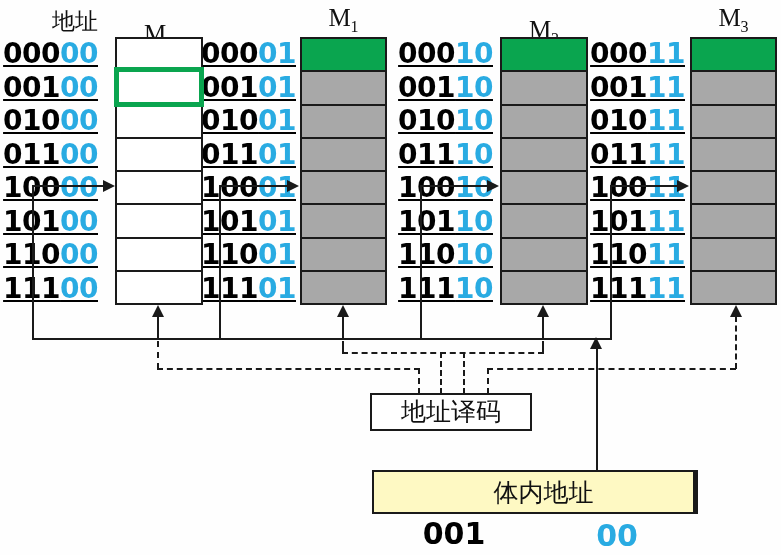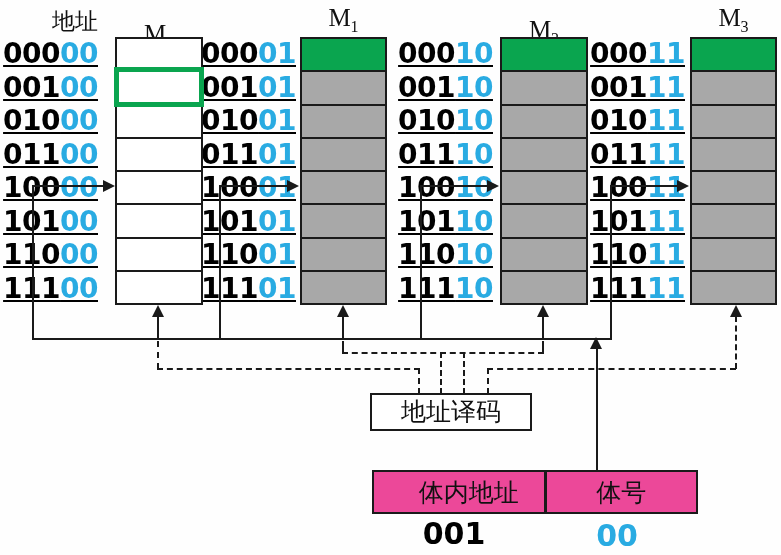--- a/index.html
+++ b/index.html
@@ -36,21 +36,21 @@
   .hdash{border-top:2px dashed var(--line);height:0;z-index:5;}
   .vdash{border-left:2px dashed var(--line);width:0;z-index:5;}
   .tri-right{width:0;height:0;border-left:12px solid var(--line);
              border-top:6px solid transparent;border-bottom:6px solid transparent;z-index:5;}
   .tri-up{width:0;height:0;border-bottom:12px solid var(--line);
           border-left:6px solid transparent;border-right:6px solid transparent;z-index:5;}
 
   
   .box{border:2px solid var(--line);background:#fff;display:flex;align-items:flex-start;
        justify-content:center;font-size:25px;z-index:2;}
-  .reg{border:2px solid var(--line);background:#ec4899;display:flex;z-index:2;padding-left:20px;}
+  .reg{border:2px solid var(--line);background:#fef9c3;display:flex;z-index:2;padding-left:20px;}
   .reg .rcell{flex:1;display:flex;align-items:center;justify-content:center;font-size:25px;}
   .reg .rcell:first-child{border-right:3px solid var(--line);}
 
   .val{font-size:30px;font-weight:bold;text-align:center;color:#000;}
   .val.cyan{color:var(--cyan);}
 </style>
 </head>
 <body style="--green: #0aa54f; --gray: #a8a8a8; --cyan: #29abe2; --line: #1a1a1a;">
 
 <div class="abs cn" style="left:35px;top:6px;width:80px;font-size:23px;text-align:center;">地址</div>
@@ -280,19 +280,16 @@
 <div class="abs vline" style="left:596px;top:348px;height:122px;"></div>
 
 <div class="abs box cn" style="left:370px;top:393px;width:162px;height:38px;">
   <span>地址译码</span>
 </div>
 
 <div class="abs reg" style="left:372px;top:470px;width:326px;height:44px;">
   <div class="rcell cn">
     <span>体内地址</span>
   </div>
-  <div class="rcell cn">
-    <span>体号</span>
-  </div>
 </div>
 
 <div class="abs val" style="left:372px;top:516px;width:164px;">001</div>
 <div class="abs val cyan" style="left:536px;top:518px;width:162px;">00</div>
 
 </body></html>

